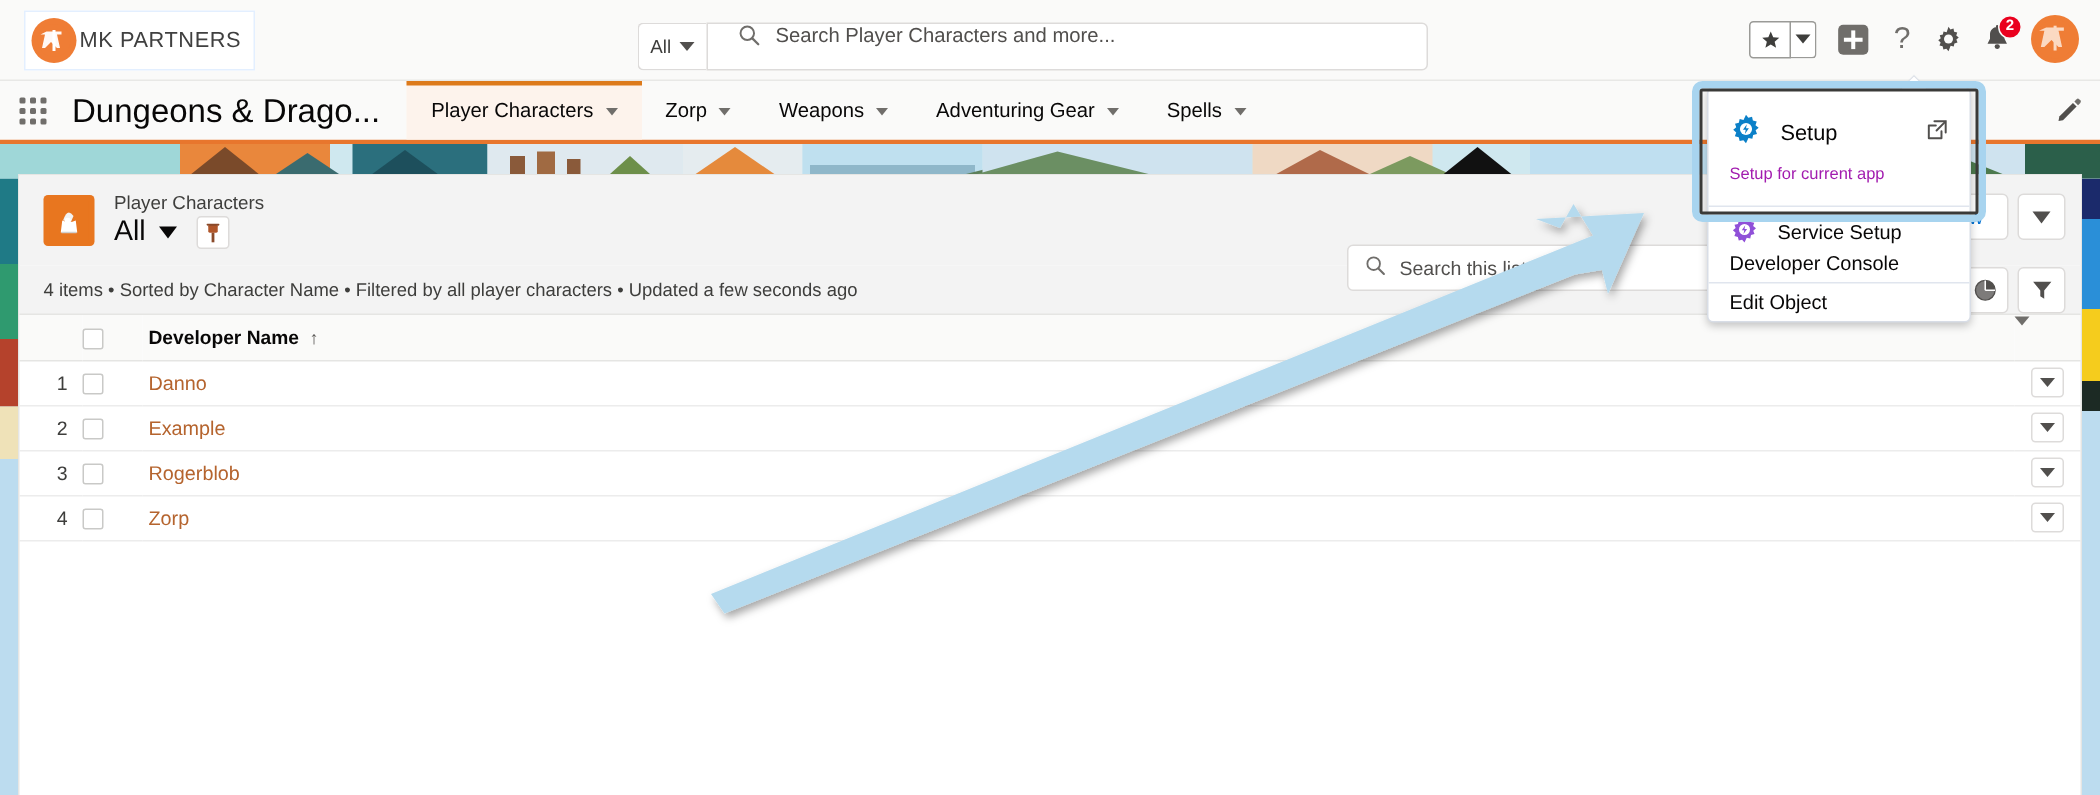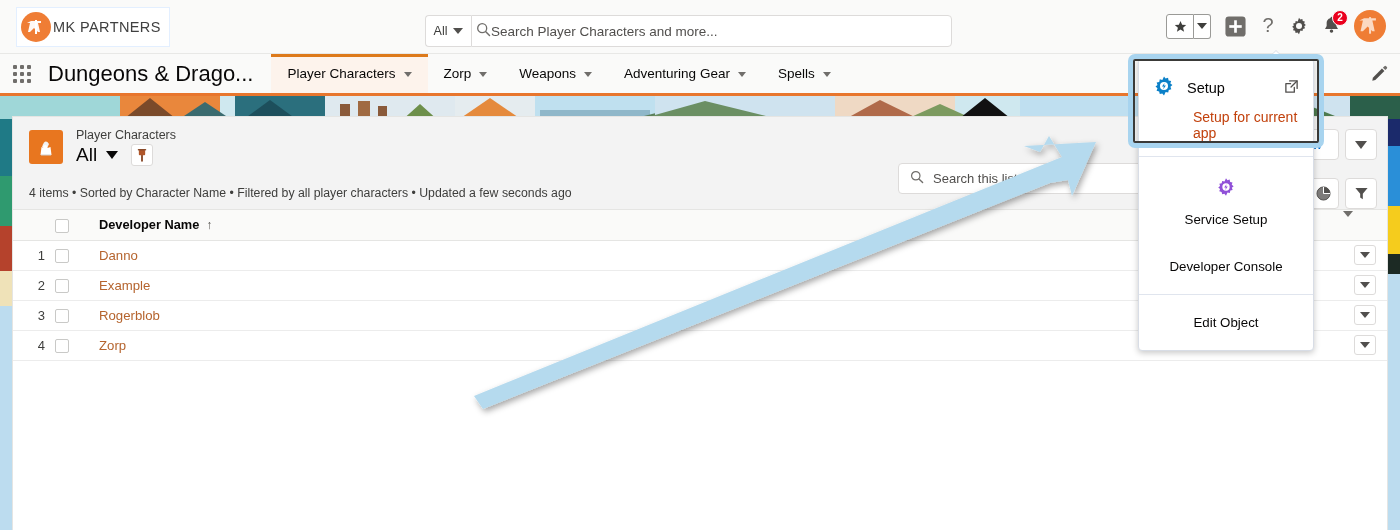--- a/index.html
+++ b/index.html
@@ -43,21 +43,21 @@
     border-right: none; border-radius: 4px 0 0 4px;
     display: flex; align-items: center; justify-content: center; gap: 6px;
     font-size: 12.5px; color: #3e3e3c; cursor: pointer;
   }
   .caret-dn {
     width: 0; height: 0; border-left: 5px solid transparent;
     border-right: 5px solid transparent; border-top: 6px solid #514f4d;
   }
   .search-field {
     flex: 1; background: #fff; border: 1px solid #dddbda; border-radius: 0 4px 4px 0;
-    display: flex; align-items: center; padding-left: 4px;
+    display: flex; gap: 10px; padding-left: 20px;
     font-size: 13.5px; color: #3e3e3c;
   }
   .search-ph { color: #514f4d; font-size: 13.5px; }
 
   .header-icons {
     position: absolute; right: 14px; top: 10px;
     display: flex; align-items: center; gap: 13px;
   }
   .fav-group { display: flex; align-items: stretch; height: 25px; }
   .fav-star, .fav-caret {
@@ -241,25 +241,25 @@
     width: 0; height: 0; border-left: 9px solid transparent;
     border-right: 9px solid transparent; border-bottom: 9px solid #fff;
     filter: drop-shadow(0 -1px 0 #d8dde6);
   }
   .setup-hero {
     position: relative; padding: 12px 14px 11px 14px; cursor: pointer;
   }
   .hero-row { display: flex; align-items: center; gap: 12px; }
   .hero-title { font-size: 14.5px; font-weight: normal; color: #080707; }
   .hero-ext { margin-left: auto; }
-  .hero-sub { font-size: 14px; color: #c2410c; margin-top: 8px; margin-left: 40px; }
+  .hero-sub { font-size: 11px; color: #a21caf; margin-top: 8px; }
   .menu-sep { height: 1px; background: #e0e5ee; margin: 4px 0; }
   .menu-item {
     display: flex; align-items: center; gap: 12px;
-    padding: 16px 14px; font-size: 13.3px; color: #080707; cursor: pointer; flex-direction: column;
+    padding: 1px 14px; font-size: 13.3px; color: #080707; cursor: pointer;
   }
 
   
   .hl-box {
     position: absolute; top: 54px; left: 1128px; width: 196px; height: 94px;
     border: 5px solid #a8d4ef; border-radius: 7px; z-index: 62;
     pointer-events: none;
   }
   .hl-inner {
     position: absolute; inset: 0; border: 2px solid #3a3a38; border-radius: 2px;

